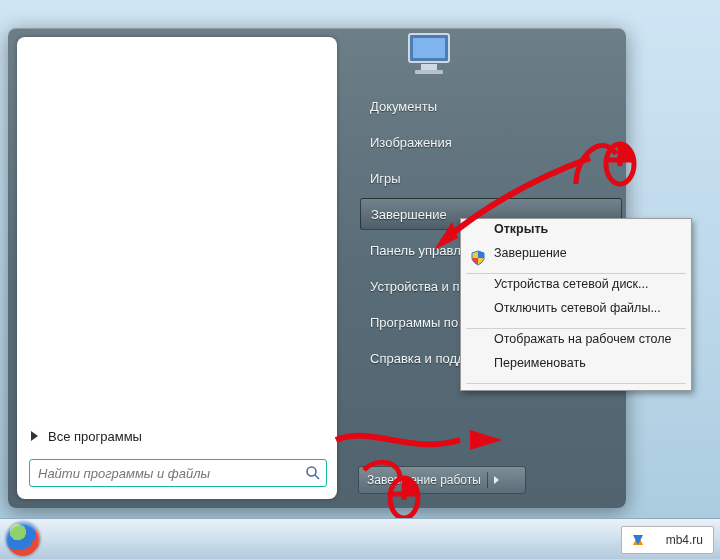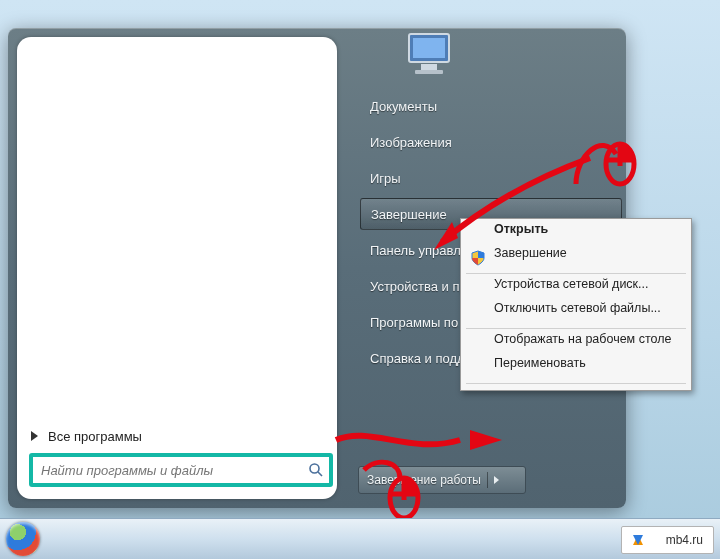--- a/index.html
+++ b/index.html
@@ -1,21 +1,21 @@
 <!DOCTYPE html>
 <html><head>
 <meta charset="utf-8">
 <style>
   html,body{margin:0;padding:0;width:720px;height:559px;font-family:"Segoe UI",Tahoma,sans-serif;font-size:13px;overflow:hidden;background:#fff}
   .desktop{position:relative;width:720px;height:559px;background:linear-gradient(180deg,#cfe5f4 0%,#b9d6e8 60%,#a8cadd 100%)}
   .start-menu{position:absolute;left:8px;top:28px;width:618px;height:480px;border-radius:8px;background:linear-gradient(180deg,#6c7e86 0%,#596d79 50%,#50636f 100%);box-shadow:0 4px 20px rgba(0,0,0,.4),inset 0 1px 0 rgba(255,255,255,.25)}
-  .left-pane{position:absolute;left:9px;top:9px;width:320px;height:462px;background:#fff;border-radius:14px;box-shadow:0 0 4px rgba(0,0,0,.3)}
+  .left-pane{position:absolute;left:9px;top:9px;width:320px;height:462px;background:#fff;border-radius:8px;box-shadow:0 0 4px rgba(0,0,0,.3)}
   .all-programs{position:absolute;left:14px;bottom:50px;right:14px;height:26px;display:flex;align-items:center;color:#222;cursor:default}
   .all-programs .tri{display:inline-block;margin-right:10px;border-style:solid;border-width:5px 0 5px 7px;border-color:transparent transparent transparent #333}
-  .search-wrap{position:absolute;left:12px;bottom:12px;width:296px;height:26px;background:#fff;border:4px solid #14b8a6;border-radius:3px;display:flex;align-items:center}
+  .search-wrap{position:absolute;left:12px;bottom:12px;width:296px;height:26px;background:#fff;border:1px solid #14b8a6;border-radius:3px;display:flex;align-items:center}
   .search-wrap input{flex:1;border:none;outline:none;font-style:italic;color:#777;padding:0 8px;font-size:13px;background:transparent}
   .search-wrap .mag{width:26px;display:flex;align-items:center;justify-content:center;color:#4a6f9b}
   .right-pane{position:absolute;left:348px;top:60px;width:270px}
   .right-item{height:36px;display:flex;align-items:center;color:#f1f4f6;padding:0 14px;font-size:13px;text-shadow:0 1px 1px rgba(0,0,0,.5);cursor:default}
   .right-item.sel{background:linear-gradient(180deg,rgba(255,255,255,.12),rgba(0,0,0,.15));border:1px solid rgba(0,0,0,.5);border-radius:3px;height:30px;margin:2px 4px;padding:0 10px}
   .avatar-box{position:absolute;left:388px;top:-2px;width:70px;height:60px;display:flex;align-items:center;justify-content:center}
   .shutdown{position:absolute;left:350px;bottom:14px;width:150px;height:26px;background:linear-gradient(180deg,#7d8d95,#5b6d78);border:1px solid #3e4c55;border-radius:3px;color:#eef2f4;display:flex;align-items:center;padding:0 8px;font-size:12px;text-shadow:0 1px 1px rgba(0,0,0,.5)}
   .shutdown .splitter{width:1px;background:rgba(0,0,0,.4);margin:0 6px;height:16px}
   .shutdown .chev{border-style:solid;border-width:4px 0 4px 5px;border-color:transparent transparent transparent #e8edf0}
   .ctx-menu{position:absolute;left:460px;top:218px;width:224px;background:#f6f6f6;border:1px solid #9a9a9a;box-shadow:2px 3px 6px rgba(0,0,0,.35);padding:3px;font-size:12.5px;color:#222}

